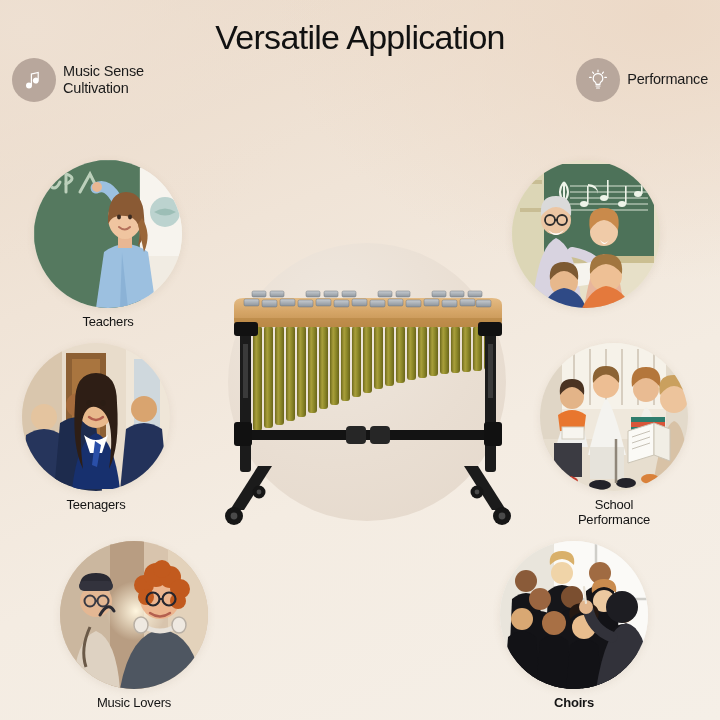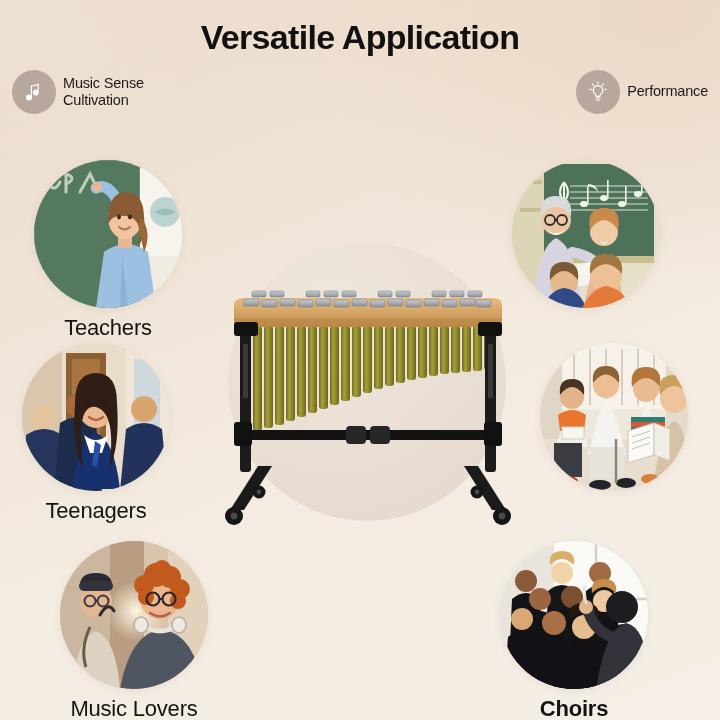--- a/index.html
+++ b/index.html
@@ -13,27 +13,27 @@
     position:relative; width:720px; height:720px; overflow:hidden;
     background:
       radial-gradient(ellipse 620px 430px at 92% 2%, #ecd9c7 0%, rgba(236,217,199,0) 62%),
       radial-gradient(ellipse 520px 400px at 4% 4%, #eee0d2 0%, rgba(238,224,210,0) 60%),
       linear-gradient(158deg, #ead9c8 0%, #f0e4d7 32%, #f4ece2 62%, #f5efe7 100%);
   }
 
   
   .title {
     position:absolute; left:0; right:0; top:18px;
-    text-align:center; font-size:34px; font-weight:bold;
+    text-align:center; font-size:34px; font-weight:normal;
     color:#111; letter-spacing:-0.7px;
   }
 
   
   .features {
-    position:absolute; left:12px; right:12px; top:70px;
+    position:absolute; left:12px; right:12px; top:58px;
     display:flex; align-items:center; justify-content:space-between;
   }
   .feature { display:flex; align-items:center; gap:7px; }
   .f-ico {
     width:44px; height:44px; border-radius:50%;
     background:#b8a79c; flex:0 0 44px;
     display:flex; align-items:center; justify-content:center;
   }
   .f-ico svg { display:block; }
   .f-label {
@@ -53,21 +53,21 @@
   .product svg { display:block; width:300px; height:265px; }
 
   
   .card { position:absolute; width:148px; }
   .card .photo {
     width:148px; height:148px; border-radius:50%; overflow:hidden;
     position:relative; box-shadow:0 2px 8px rgba(120,95,70,.10);
   }
   .card .photo svg { display:block; width:148px; height:148px; }
   .card .cap {
-    margin-top:7px; text-align:center; font-size:22px;
+    margin-top:7px; text-align:center; font-size:13px;
     color:#141414; line-height:1.14; white-space:pre-line;
     letter-spacing:-0.2px;
   }
 
   .c-teachers   { left:34px;  top:160px; }
   .c-teenagers  { left:22px;  top:343px; }
   .c-lovers     { left:60px;  top:541px; }
   .c-lessons    { left:512px; top:160px; }
   .c-school     { left:540px; top:343px; }
   .c-choirs     { left:500px; top:541px;font-weight:bold; }
@@ -451,20 +451,22 @@
         <rect x="22" y="84" width="22" height="12" fill="#f7f5ef" stroke="#d2cbbc"></rect>
 
         <ellipse cx="28" cy="138" rx="10" ry="5" fill="#c33a2c"></ellipse>
         <ellipse cx="60" cy="142" rx="11" ry="5" fill="#23232a"></ellipse>
         <ellipse cx="86" cy="140" rx="10" ry="5" fill="#23232a"></ellipse>
         <ellipse cx="110" cy="136" rx="9" ry="5" fill="#d9813a"></ellipse>
 
         <path d="M76 96 v44" stroke="#8f8679" stroke-width="2.5"></path>
       </svg>
     </div>
+    <div class="cap">School
+Performance</div>
   </div>
 
   <div class="card c-choirs">
     <div class="photo">
       <svg viewBox="0 0 148 148">
         <rect width="148" height="148" fill="#f3f1ec"></rect>
         <rect x="52" y="0" width="96" height="106" fill="#fbfaf7"></rect>
         <g stroke="#cfcec9" stroke-width="2.5" fill="none">
           <path d="M96 0 v106"></path>
             <path d="M52 58 h96"></path>

